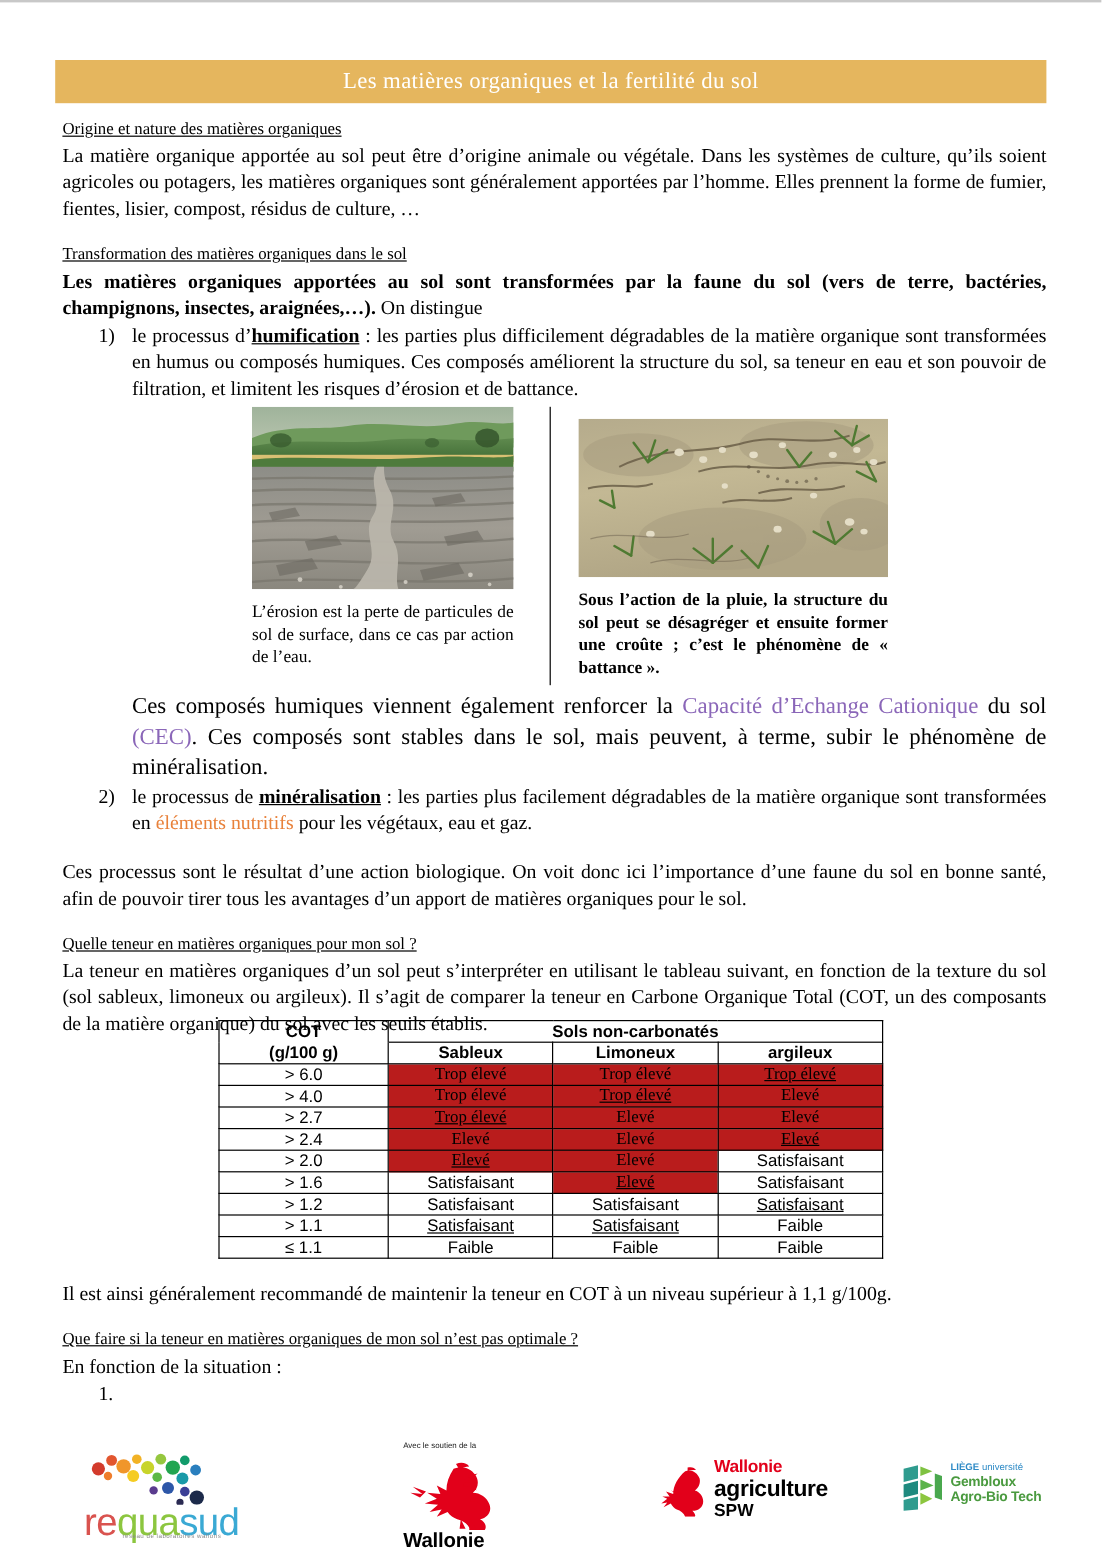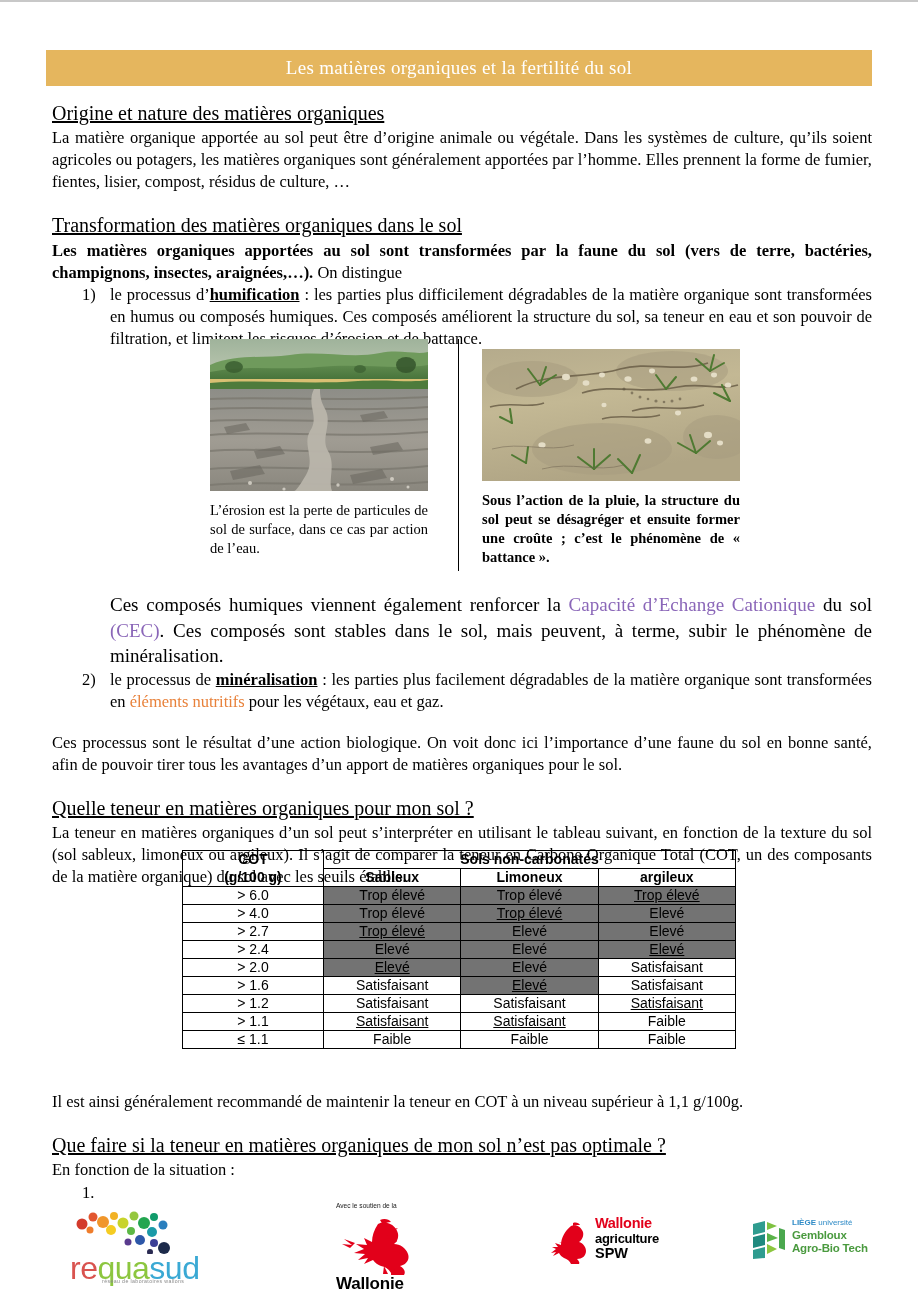--- a/index.html
+++ b/index.html
@@ -39,21 +39,21 @@
   }
 
   
   .content {
     position: absolute;
     left: 52px;
     top: 98px;
     width: 820px;
   }
   .sec-head {
-    font-size: 20px;
+    font-size: 14px;
     text-decoration: underline;
     margin: 0 0 1px 0;
     line-height: 1.32;
   }
   p.body {
     font-size: 16.5px;
     line-height: 1.33;
     margin: 0;
     text-align: justify;
   }
@@ -152,21 +152,21 @@
     text-align: center;
     padding: 0;
     height: 17px;
     line-height: 17px;
     vertical-align: middle;
   }
   table.cot th { font-weight: bold; }
   .th-cot       { width: 140px; border-bottom: 0 !important; }
   .th-cot-unit  { width: 140px; border-top: 0 !important; }
   td.val        { width: 138px; }
-  td.shade      { background: #737373; }
+  td.shade      { background: #b91c1c; font-family: Liberation Serif, serif; }
   span.ul       { text-decoration: underline; }
 
   
   .footer {
     position: absolute;
     left: 0;
     top: 1196px;
     width: 918px;
     height: 104px;
   }
@@ -220,21 +220,21 @@
   
   .logo-spw { left: 551px; top: 18px; width: 140px; height: 62px; }
   .spw-lines {
     position: absolute;
     left: 44px;
     top: 0px;
     font-family: "Liberation Sans", "DejaVu Sans", sans-serif;
     line-height: 1.0;
   }
   .spw-l1 { font-size: 14.5px; font-weight: bold; color: #e2001a; letter-spacing: -0.3px; }
-  .spw-l2 { font-size: 13px; font-weight: bold; color: #000000; letter-spacing: -0.3px; margin-top: 1px; }
+  .spw-l2 { font-size: 19px; font-weight: bold; color: #000000; letter-spacing: -0.3px; margin-top: 1px; }
   .spw-l3 { font-size: 14.5px; font-weight: bold; color: #000000; letter-spacing: 0px; margin-top: 1px; }
 
   
   .logo-uliege { left: 752px; top: 20px; width: 140px; height: 52px; }
   .ul-text { position: absolute; left: 40px; top: 0px; font-family: "Liberation Sans", "DejaVu Sans", sans-serif; }
   .ul-l1 { font-size: 8px; font-weight: bold; color: #2f8bc6; letter-spacing: 0px; }
   .ul-l1 .light { font-weight: normal; color: #2f8bc6; }
   .ul-l2 { font-size: 11.5px; font-weight: bold; color: #4a9a3f; margin-top: 2px; letter-spacing: -0.2px; }
   .ul-l3 { font-size: 11.5px; font-weight: bold; color: #4a9a3f; margin-top: 1px; letter-spacing: -0.2px; }
 </style>

